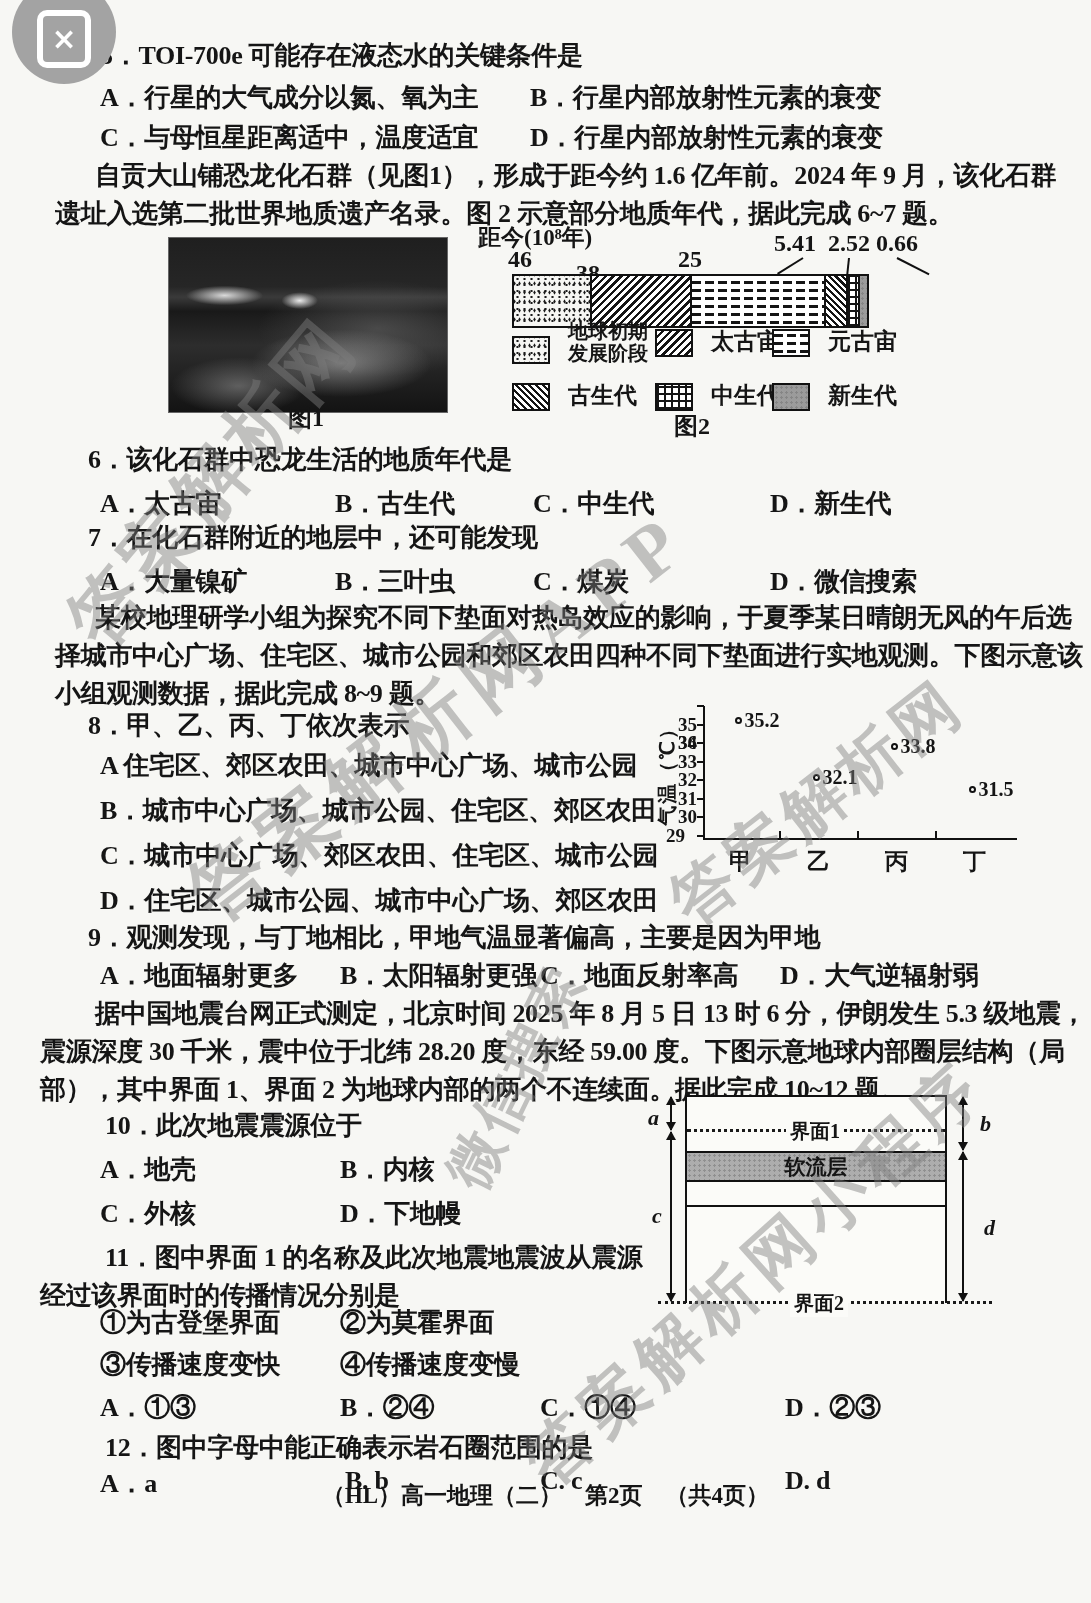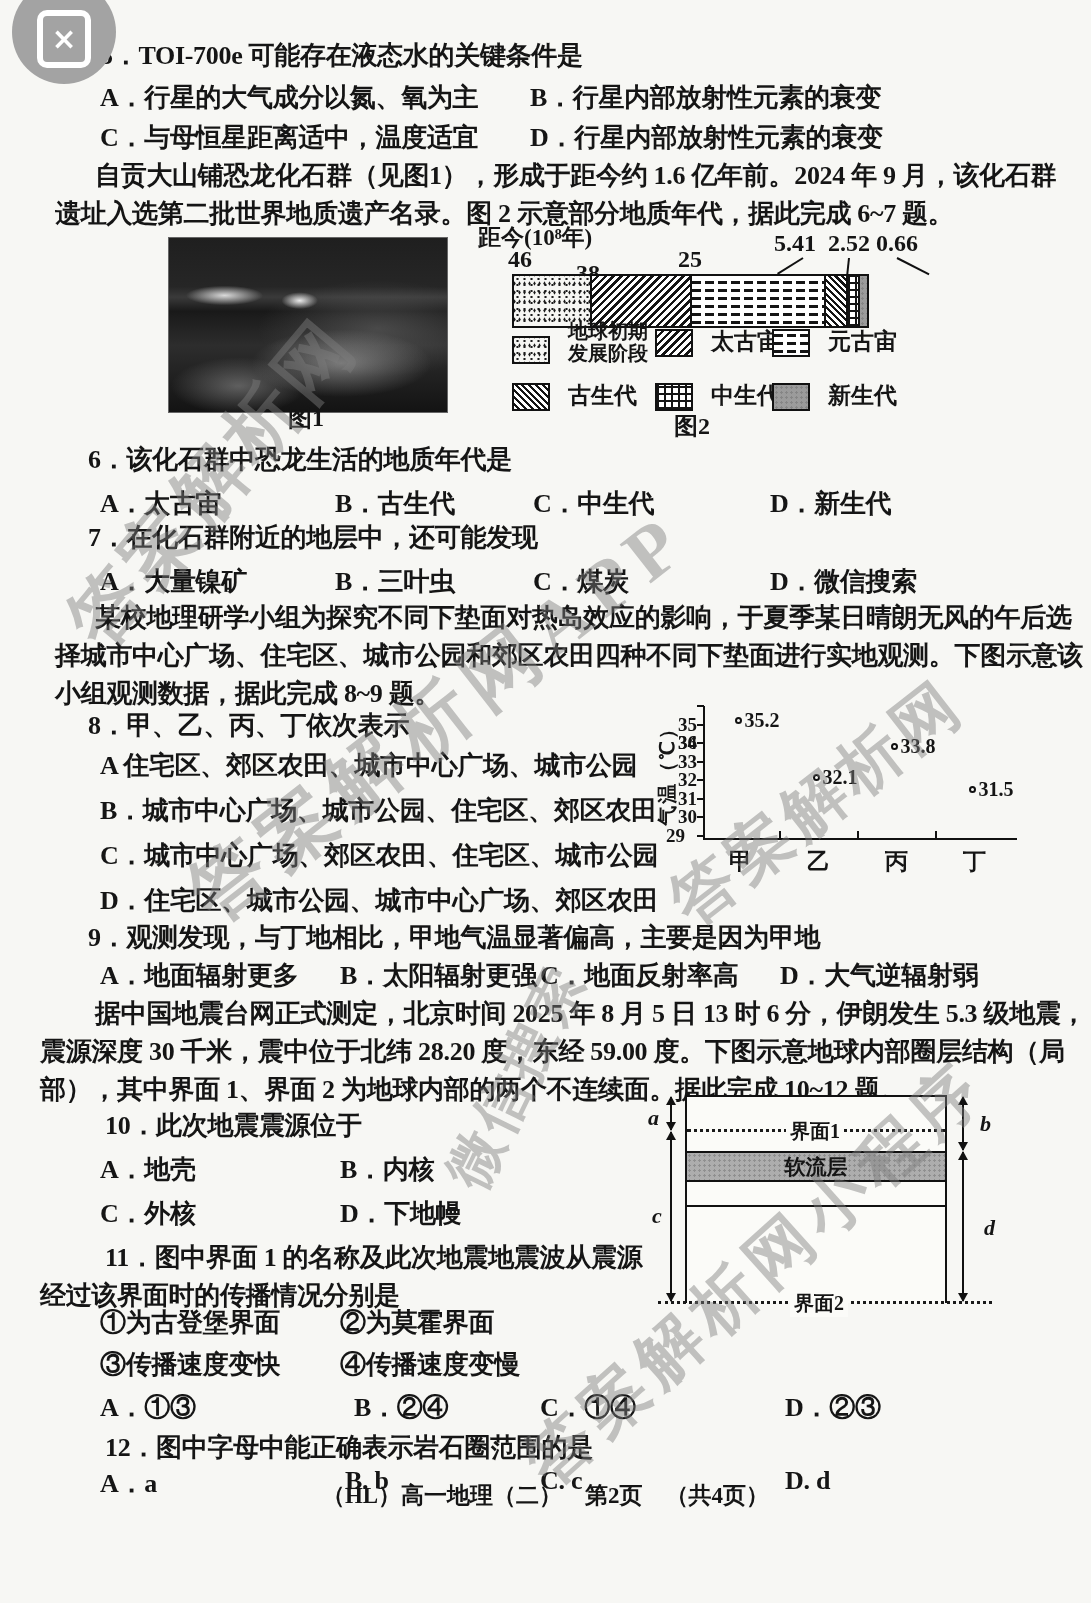--- a/index.html
+++ b/index.html
@@ -232,21 +232,21 @@
   <div class="t" style="left:340px;top:1152px">B．内核</div>
   <div class="t" style="left:100px;top:1196px">C．外核</div>
   <div class="t" style="left:340px;top:1196px">D．下地幔</div>
   <div class="t" style="left:105px;top:1240px">11．图中界面 1 的名称及此次地震地震波从震源</div>
   <div class="t" style="left:40px;top:1278px">经过该界面时的传播情况分别是</div>
   <div class="t" style="left:100px;top:1305px">①为古登堡界面</div>
   <div class="t" style="left:340px;top:1305px">②为莫霍界面</div>
   <div class="t" style="left:100px;top:1347px">③传播速度变快</div>
   <div class="t" style="left:340px;top:1347px">④传播速度变慢</div>
   <div class="t" style="left:100px;top:1390px">A．①③</div>
-  <div class="t" style="left:354px;top:1390px">B．②④</div>
+  <div class="t" style="left:340px;top:1390px">B．②④</div>
   <div class="t" style="left:540px;top:1390px">C．①④</div>
   <div class="t" style="left:785px;top:1390px">D．②③</div>
 
   <div class="earth">
     <div class="ebox"></div>
     <div class="eiface1"></div>
     <div class="eif-label" style="left:146px;top:33px">界面1</div>
     <div class="eband">
       <span>软流层</span>
     </div>

